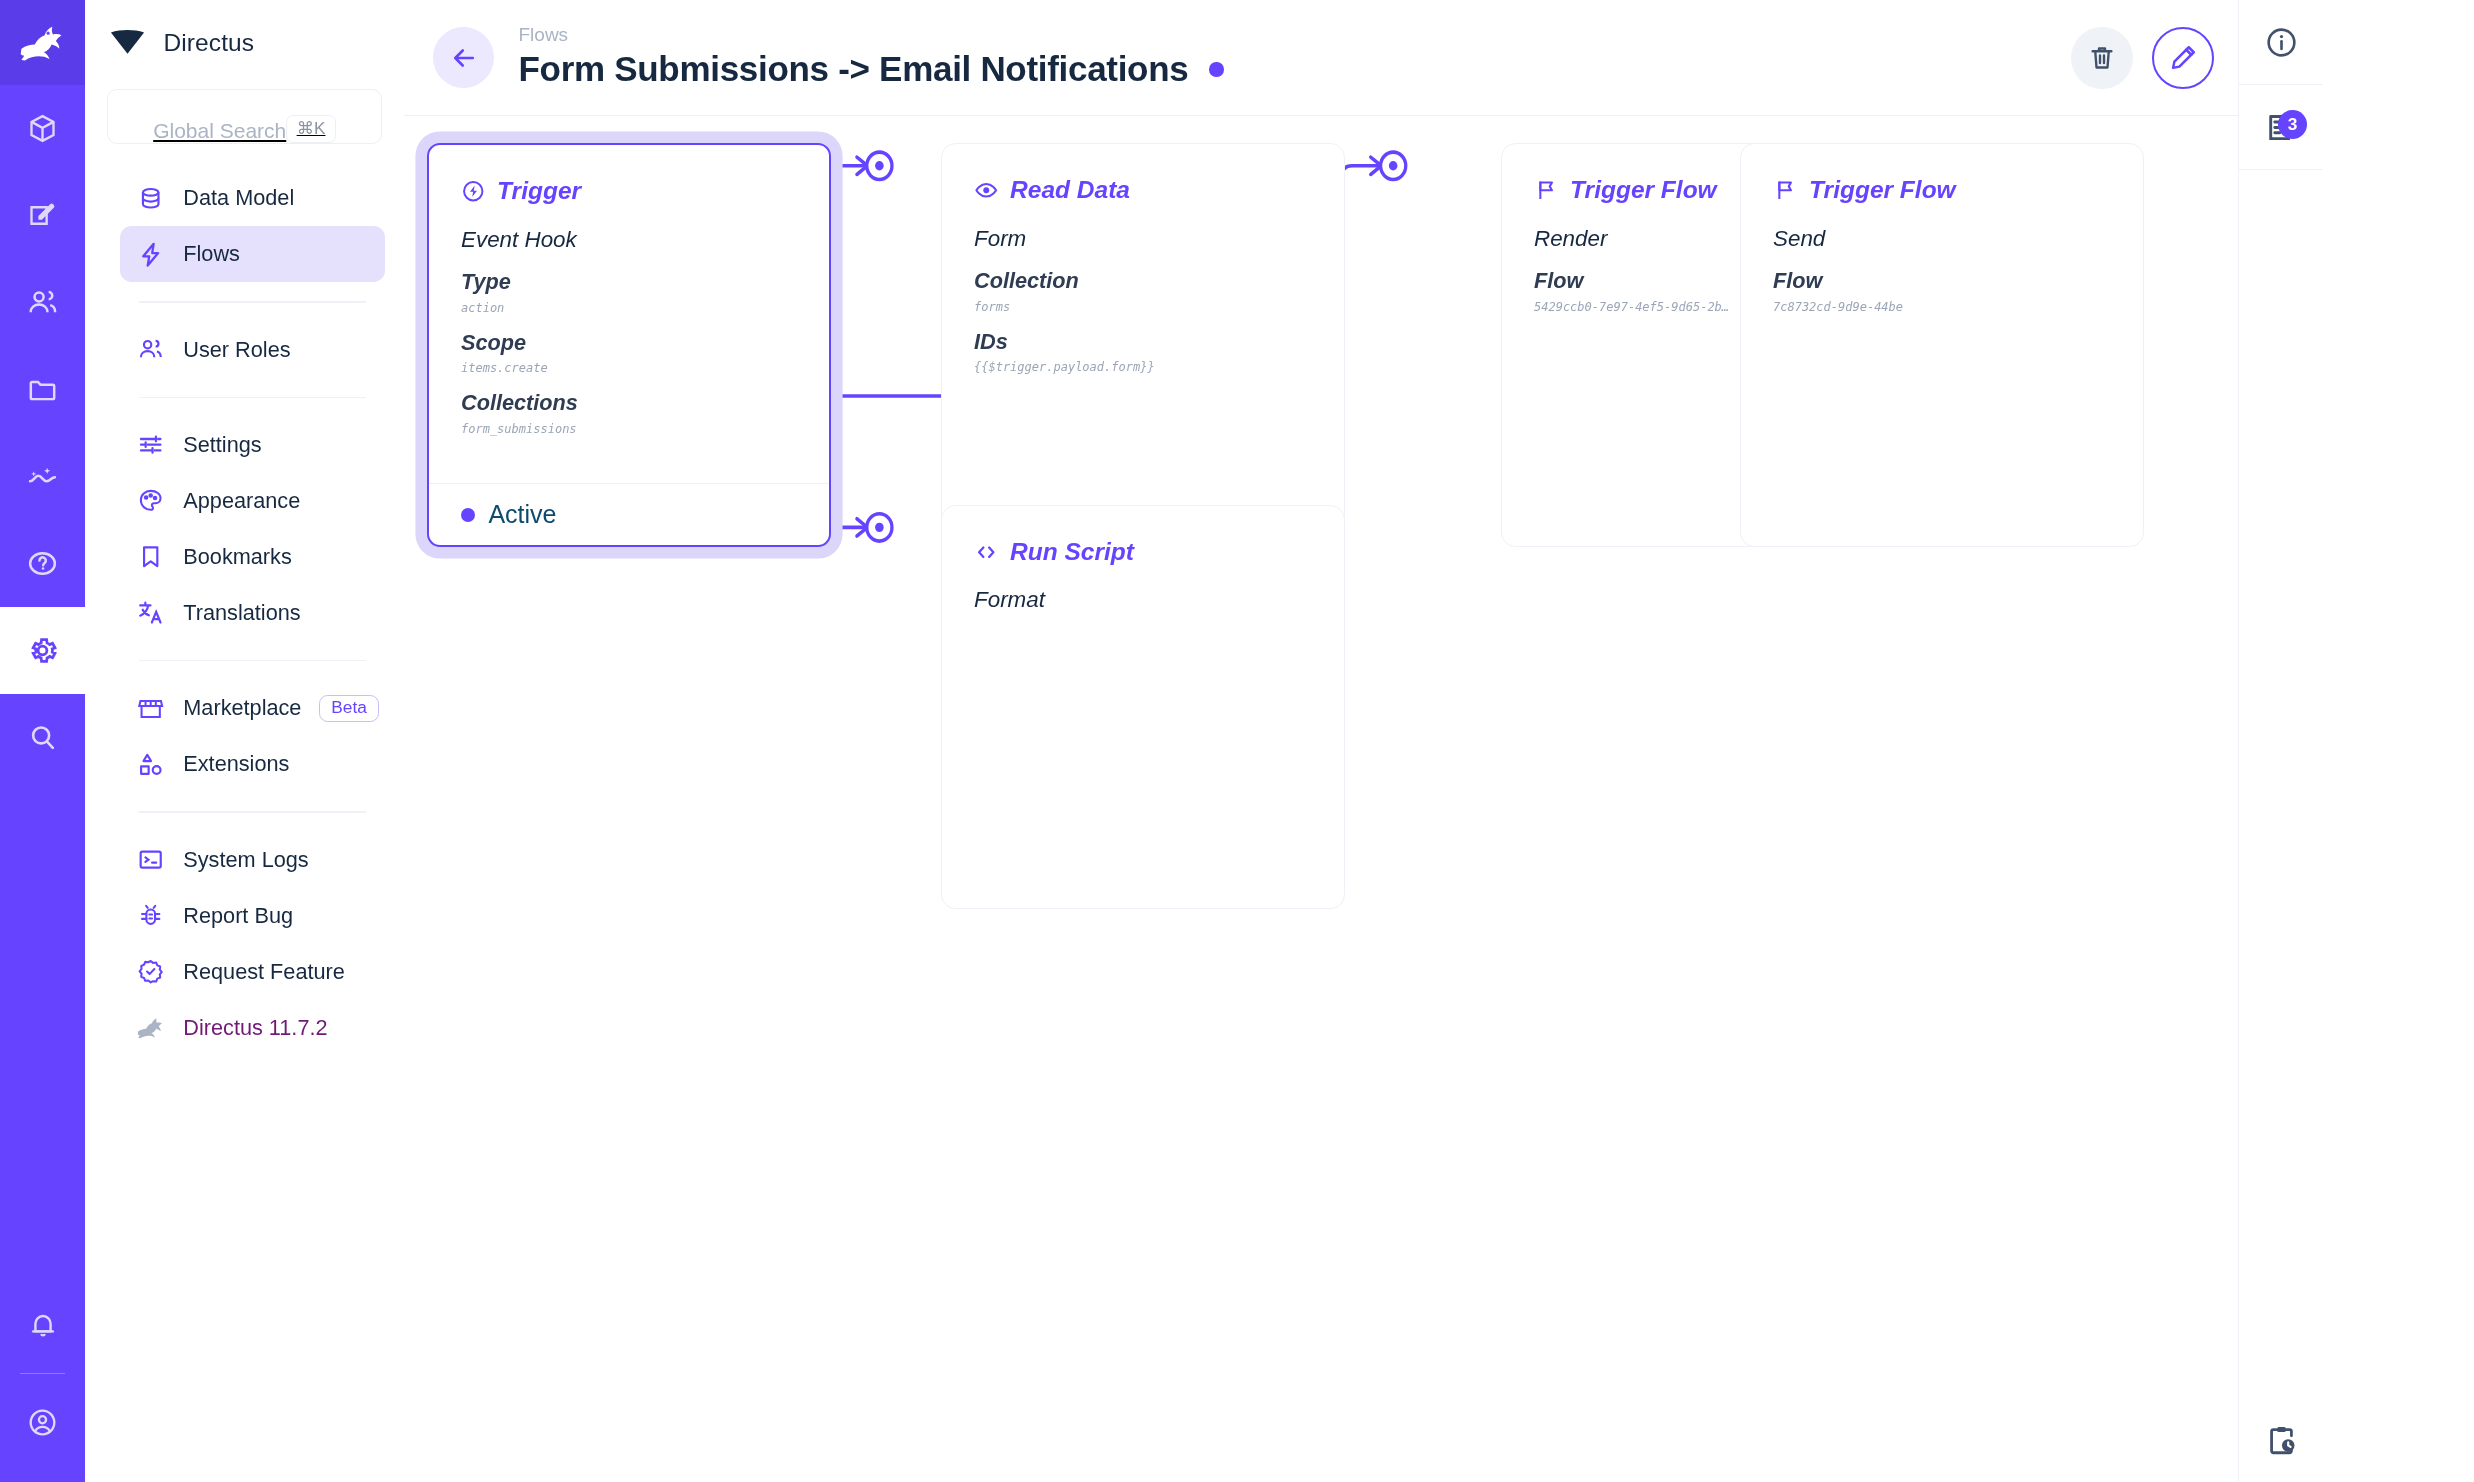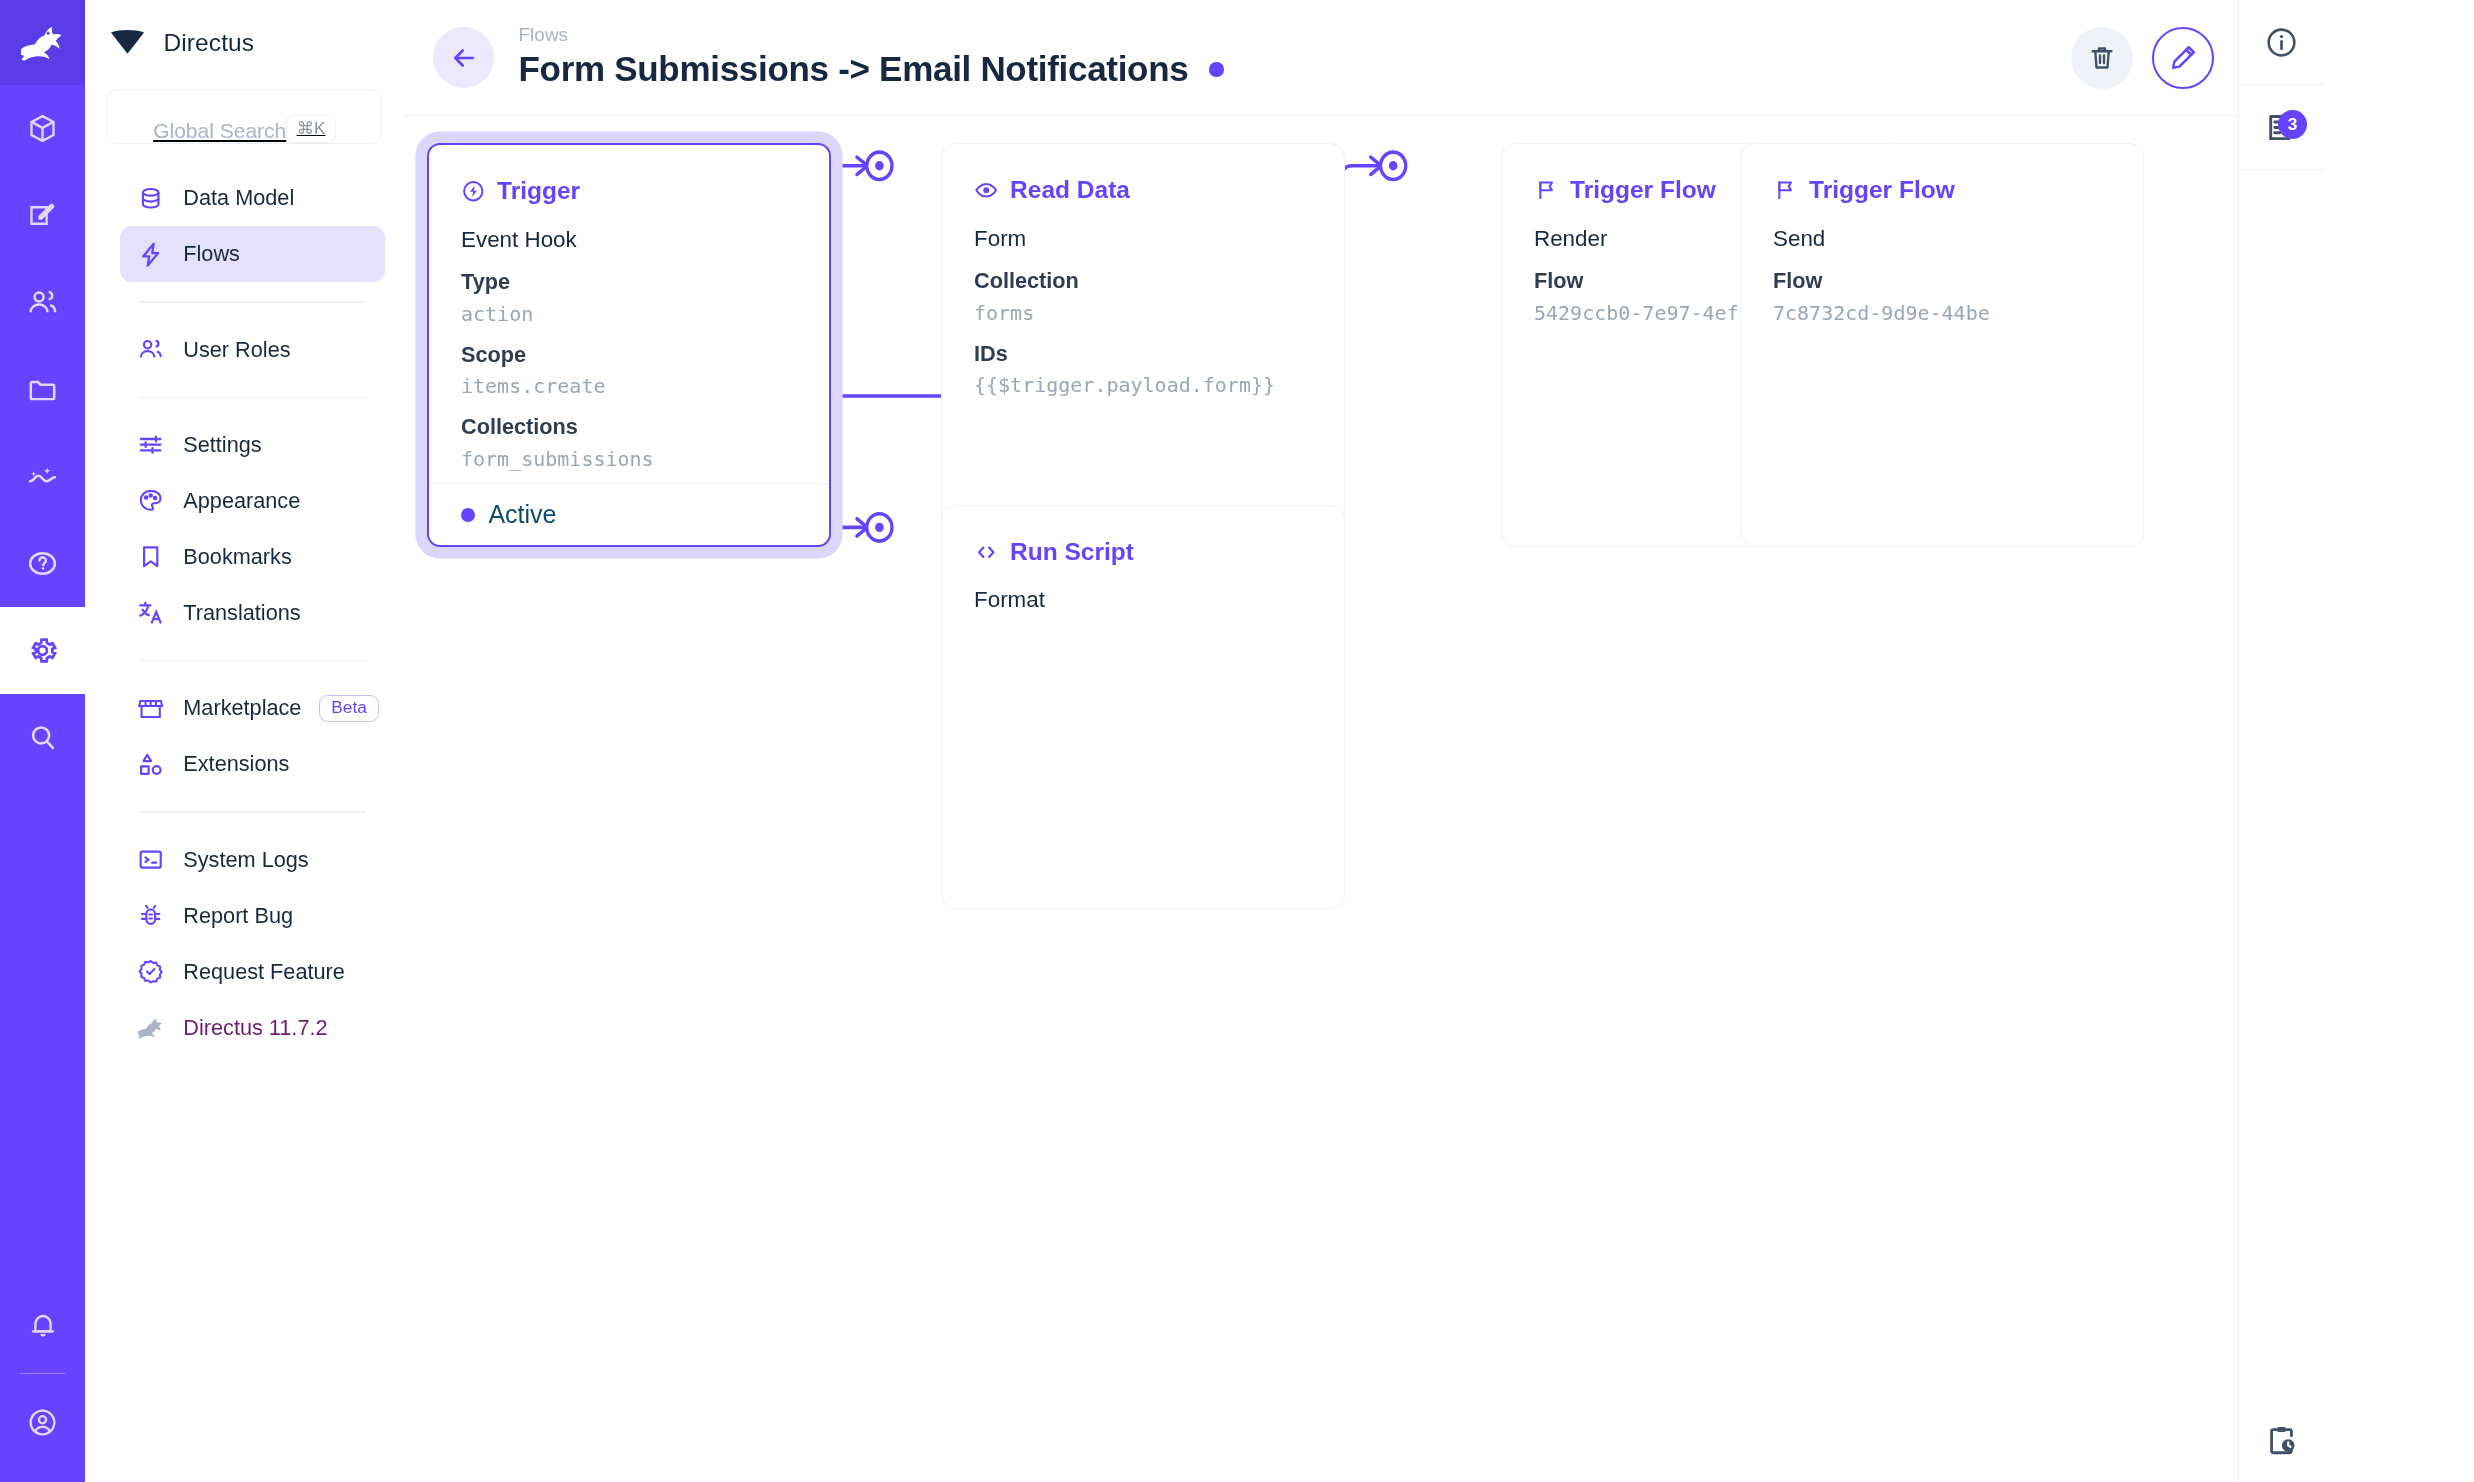--- a/index.html
+++ b/index.html
@@ -119,32 +119,32 @@
   .node { position: absolute; }
   .card {
     background: #fff; border: 1.4px solid #eef1f5; border-radius: 14.4px;
     width: 404px; height: 404px; position: relative;
   }
   .card.trigger-card {
     width: 404px; height: 404px;
     border: 2.9px solid #6644ff; border-radius: 13px;
     box-shadow: 0 0 0 11.6px #ddd6fb;
   }
-  .card-inner { padding: 32px 32px 0 32px; }
+  .card-inner { padding: 32px 32px 0 32px; font-style: italic; }
   .card-title {
     display: flex; align-items: center; gap: 11.6px;
     color: #6644ff; font-size: 24.5px; font-weight: 700;
     margin-bottom: 17.3px;
   }
   .card-title .ti { width: 24.5px; height: 24.5px; flex:0 0 24.5px; display:flex;align-items:center;justify-content:center; }
   .node-name { font-size: 22.4px; color: #172940; line-height: 1.5; margin-bottom: 4.3px; }
   .fld-label { font-size: 21.7px; font-weight: 700; color: #2f3c52; line-height: 1.5; margin-top: 10px; }
   .fld-value {
     font-family: "DejaVu Sans Mono", monospace;
-    font-size: 20px; color: #9aa5b6; line-height: 1.5;
+    font-size: 12px; color: #9aa5b6; line-height: 1.5;
     white-space: nowrap; overflow: hidden; text-overflow: ellipsis;
   }
   .card-footer {
     position: absolute; left: 0; right: 0; bottom: 0;
     border-top: 1.4px solid #eef1f5; height: 62px;
     display: flex; align-items: center; gap: 13px; padding: 0 32px;
   }
   .status-dot { width: 14.4px; height: 14.4px; border-radius: 50%; background: #6644ff; }
   .status-text { font-size: 25px; color: #0c4a6e; }
 

